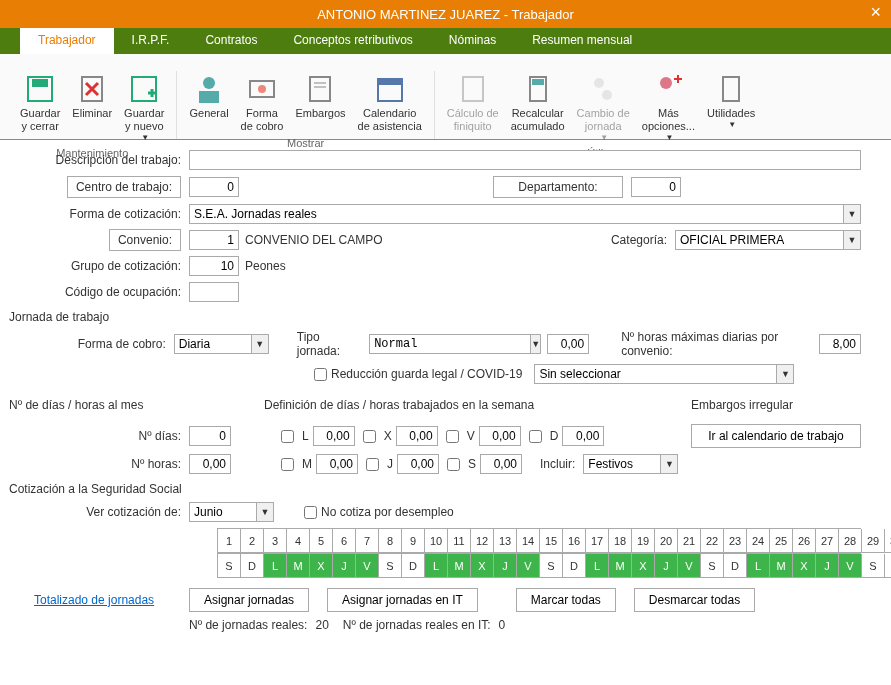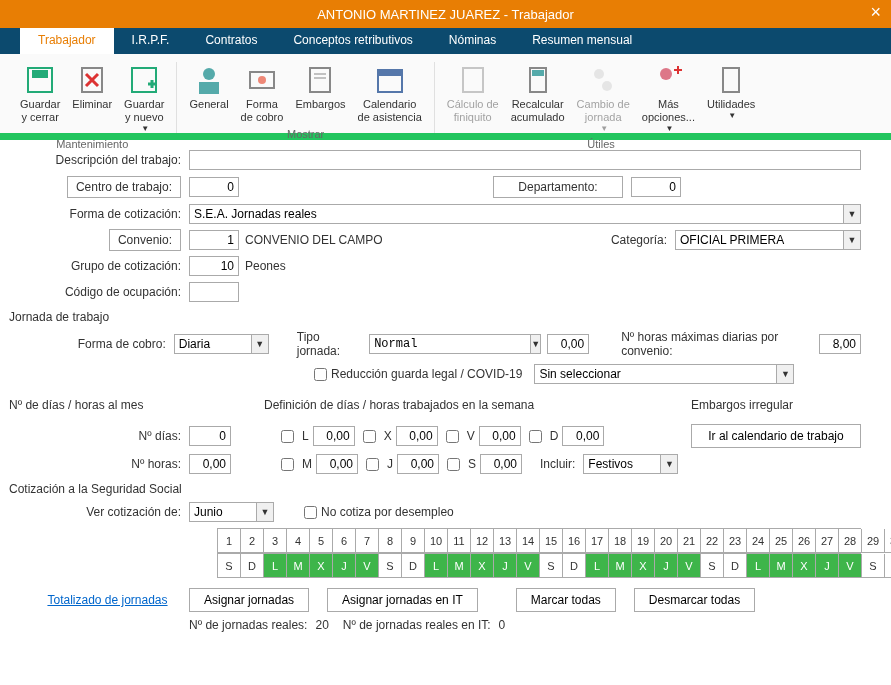--- a/index.html
+++ b/index.html
@@ -1,22 +1,22 @@
 <!DOCTYPE html>
 <html><head>
 <meta charset="utf-8">
 <style>
 * { box-sizing: border-box; margin: 0; padding: 0; }
 body { font-family: "Segoe UI", Tahoma, sans-serif; font-size: 12px; color: #333; background: #fff; width: 891px; height: 685px; overflow: hidden; }
 .titlebar { background: #e87e04; color: #fff; height: 28px; display: flex; align-items: center; justify-content: center; position: relative; font-size: 13px; }
 .titlebar .close { position: absolute; right: 10px; top: 2px; font-size: 18px; cursor: pointer; }
-.tabs { background: #0c4a6e; display: flex; padding-left: 20px; height: 26px; }
+.tabs { background: #4d7c0f; display: flex; padding-left: 20px; height: 26px; }
 .tab { padding: 5px 18px; color: #fff; font-size: 12px; cursor: pointer; }
 .tab.active { background: #fff; color: #e87e04; }
-.ribbon { background: #fafafa; border-bottom: 7px solid #22c55e; display: flex; padding: 8px 8px 0; height: 86px; }
+.ribbon { background: #fafafa; border-bottom: 1px solid #22c55e; display: flex; padding: 17px 8px 0; height: 86px; }
 .ribbon-group { display: flex; flex-direction: column; align-items: center; border-right: 1px solid #e0e0e0; padding: 0 6px; }
 .ribbon-group:last-child { border-right: none; }
 .ribbon-btns { display: flex; flex: 1; }
 .rbtn { display: flex; flex-direction: column; align-items: center; padding: 2px 6px; cursor: pointer; text-align: center; font-size: 11px; line-height: 1.2; min-width: 48px; }
 .rbtn.disabled { opacity: 0.45; }
 .rbtn.active { background: #d8d8d8; }
 .rbtn .ico { width: 32px; height: 32px; margin-bottom: 2px; }
 .group-label { font-size: 11px; color: #666; padding: 2px 0 4px; }
 .form-area { padding: 10px 30px 10px 34px; }
 .row { display: flex; align-items: center; margin-bottom: 6px; }
@@ -382,21 +382,21 @@
       <div class="cal-cell g">L</div>
       <div class="cal-cell g">M</div>
       <div class="cal-cell g">X</div>
       <div class="cal-cell g">J</div>
       <div class="cal-cell g">V</div>
       <div class="cal-cell">S</div>
       <div class="cal-cell">D</div>
     </div>
 
   <div class="row" style="margin-top:10px">
-    <div style="width:155px;text-align:center;padding-right:8px">
+    <div style="width:155px;text-align:left;padding-right:8px">
       <span class="link">Totalizado de jornadas</span>
     </div>
     <button class="btn">Asignar jornadas</button>
     <button class="btn" style="margin-left:18px">Asignar jornadas en IT</button>
     <button class="btn" style="margin-left:38px">Marcar todas</button>
     <button class="btn" style="margin-left:18px">Desmarcar todas</button>
   </div>
 
   <div class="row" style="margin-left:155px">
     <span>Nº de jornadas reales:</span>

